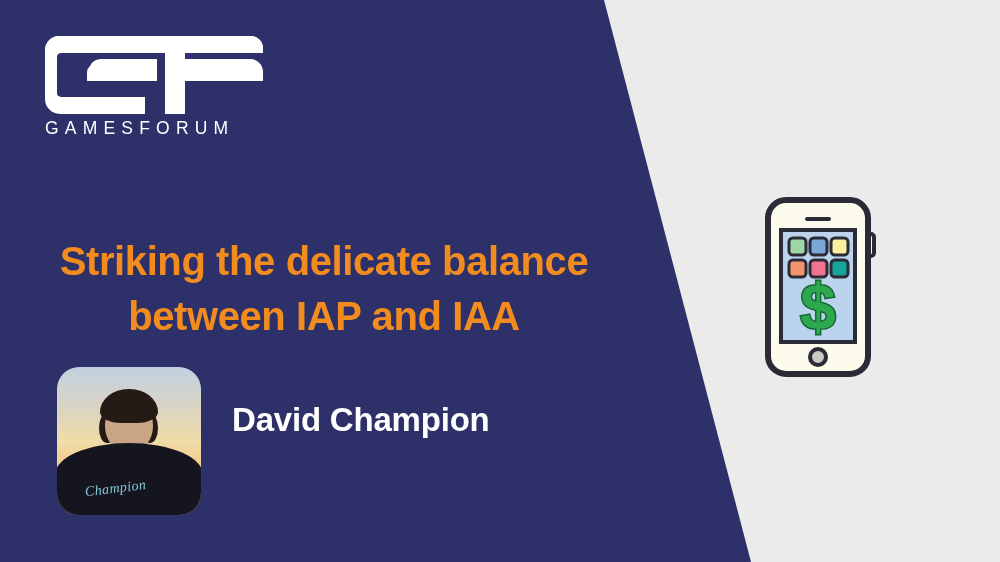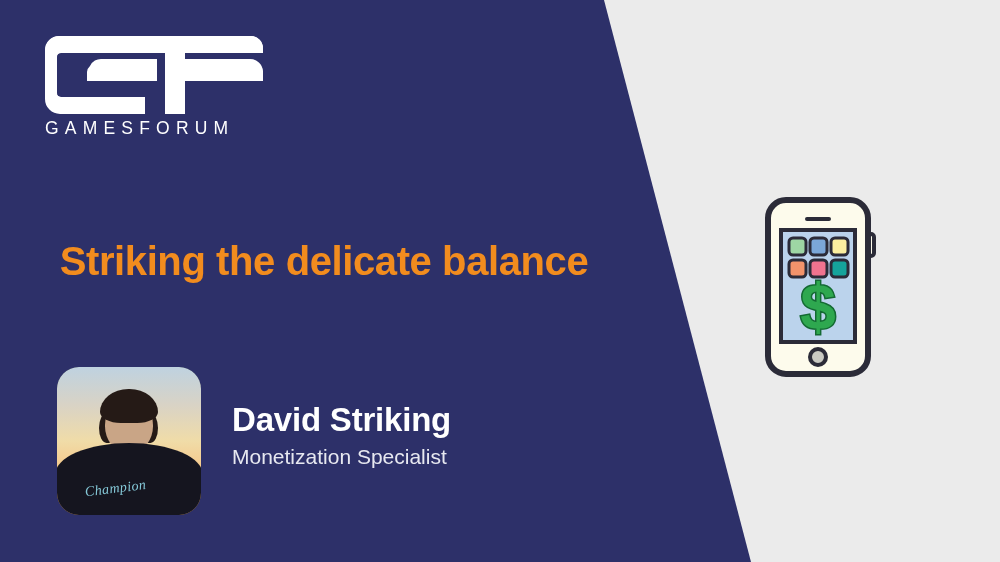--- a/index.html
+++ b/index.html
@@ -173,37 +173,37 @@
 
       <path fill="#FFFFFF" d="M140,23 H205 a13,13 0 0 1 13,12 v10 H140 Z"></path>
 
       <rect x="112" y="23" width="8" height="22" fill="#2D3069"></rect>
     </svg>
     <span id="logo-wordmark">GAMESFORUM</span>
   </div>
 
   <h1 id="title">
     <span class="line">Striking the delicate balance</span>
+    <span class="line">between IAP and IAA</span>
   </h1>
 
   <div id="speaker">
     <div id="avatar-frame">
       <div id="avatar-photo">
         <div id="person-hair-l"></div>
         <div id="person-hair-r"></div>
         <div id="person-neck"></div>
         <div id="person-head"></div>
         <div id="person-hair"></div>
         <div id="person-torso"></div>
         <div id="champion-logo">Champion</div>
       </div>
     </div>
     <div id="speaker-text">
-      <span id="speaker-name">David Striking</span>
-      <span id="speaker-role">Monetization Specialist</span>
+      <span id="speaker-name">David Champion</span>
     </div>
   </div>
 
   <div id="phone-illustration">
     <svg viewBox="0 0 118 182" aria-hidden="true">
 
       <rect x="103" y="38" width="9" height="22" rx="3" fill="#FDFBEC" stroke="#2B2B38" stroke-width="4"></rect>
 
       <rect x="6" y="4" width="100" height="174" rx="18" fill="#FDFBEC" stroke="#2B2B38" stroke-width="6"></rect>
 

